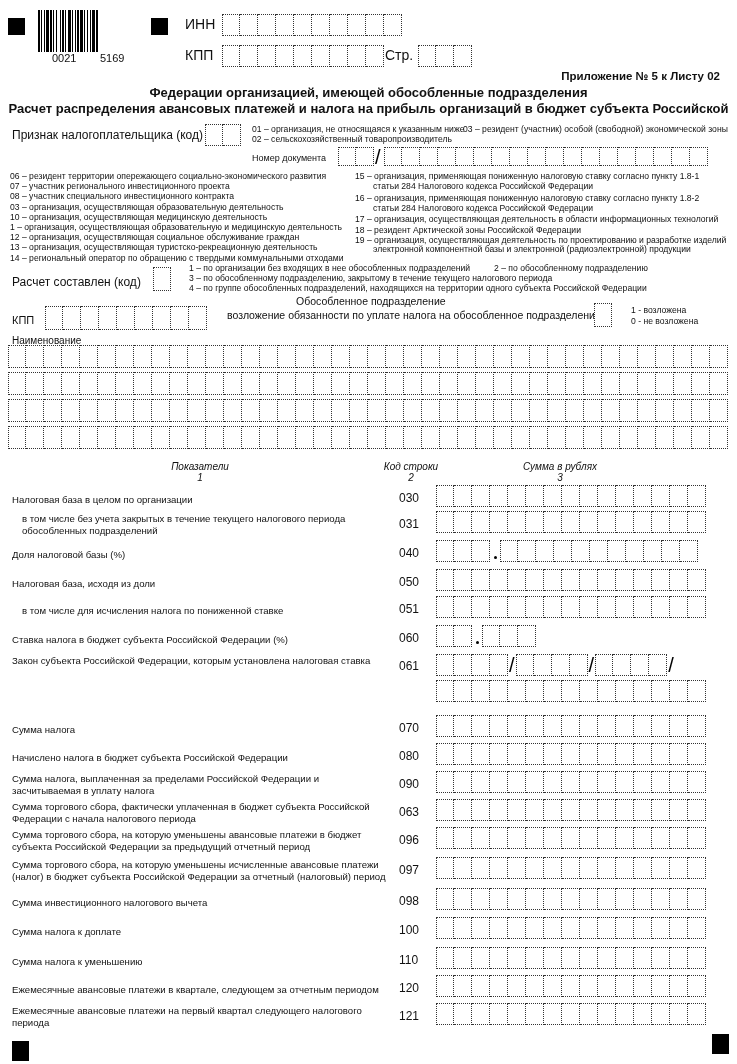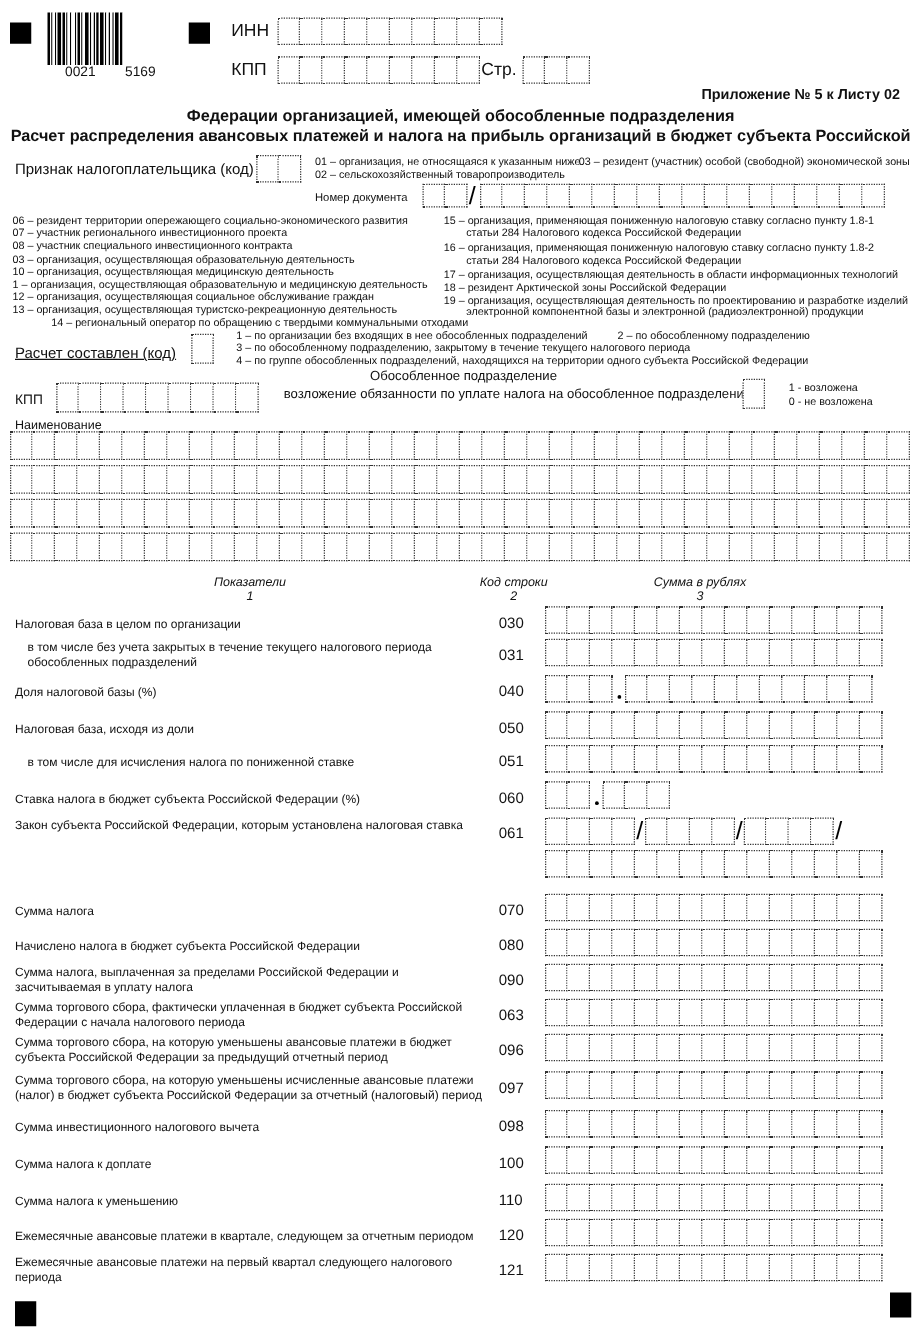--- a/index.html
+++ b/index.html
@@ -149,34 +149,34 @@
 
 <div id="codes-left">
     <div class="small" style="left: 10px; top: 171px;">06 – резидент территории опережающего социально-экономического развития</div>
     <div class="small" style="left: 10px; top: 181.2px;">07 – участник регионального инвестиционного проекта</div>
     <div class="small" style="left: 10px; top: 191.4px;">08 – участник специального инвестиционного контракта</div>
     <div class="small" style="left: 10px; top: 201.6px;">03 – организация, осуществляющая образовательную деятельность</div>
     <div class="small" style="left: 10px; top: 211.8px;">10 – организация, осуществляющая медицинскую деятельность</div>
     <div class="small" style="left: 10px; top: 222px;">1 – организация, осуществляющая образовательную и медицинскую деятельность</div>
     <div class="small" style="left: 10px; top: 232.2px;">12 – организация, осуществляющая социальное обслуживание граждан</div>
     <div class="small" style="left: 10px; top: 242.4px;">13 – организация, осуществляющая туристско-рекреационную деятельность</div>
-    <div class="small" style="left: 10px; top: 252.6px; margin-left: 31px;">14 – региональный оператор по обращению с твердыми коммунальными отходами</div>
+    <div class="small" style="left: 10px; top: 252.6px;">14 – региональный оператор по обращению с твердыми коммунальными отходами</div>
   </div>
 <div id="codes-right">
     <div class="small" style="left: 355px; top: 171px;">15 – организация, применяющая пониженную налоговую ставку согласно пункту 1.8-1</div>
     <div class="small" style="left: 373px; top: 181px;">      статьи 284 Налогового кодекса Российской Федерации</div>
     <div class="small" style="left: 355px; top: 193px;">16 – организация, применяющая пониженную налоговую ставку согласно пункту 1.8-2</div>
     <div class="small" style="left: 373px; top: 203px;">      статьи 284 Налогового кодекса Российской Федерации</div>
     <div class="small" style="left: 355px; top: 214px;">17 – организация, осуществляющая деятельность в области информационных технологий</div>
     <div class="small" style="left: 355px; top: 225px;">18 – резидент Арктической зоны Российской Федерации</div>
     <div class="small" style="left: 355px; top: 235px;">19 – организация, осуществляющая деятельность по проектированию и разработке изделий</div>
     <div class="small" style="left: 373px; top: 244px;">      электронной компонентной базы и электронной (радиоэлектронной) продукции</div>
   </div>
 
-<div class="abs" style="left:12px;top:275px;font-size:12px;text-decoration:underline;">Расчет составлен (код)</div>
+<div class="abs" style="left:12px;top:275px;font-size:12px;">Расчет составлен (код)</div>
 <div class="cells" style="left:153px;top:267px;height:24px;">
     <span class="cell"></span>
   </div>
 <div class="small" style="left:189px;top:263px;">1 – по организации без входящих в нее обособленных подразделений</div>
 <div class="small" style="left:494px;top:263px;">2 – по обособленному подразделению</div>
 <div class="small" style="left:189px;top:273px;">3 – по обособленному подразделению, закрытому в течение текущего налогового периода</div>
 <div class="small" style="left:189px;top:283px;">4 – по группе обособленных подразделений, находящихся на территории одного субъекта Российской Федерации</div>
 
 <div class="abs" style="left:296px;top:295px;font-size:10.5px;">Обособленное подразделение</div>
 <div class="abs" style="left:12px;top:314px;font-size:11px;">КПП</div>

